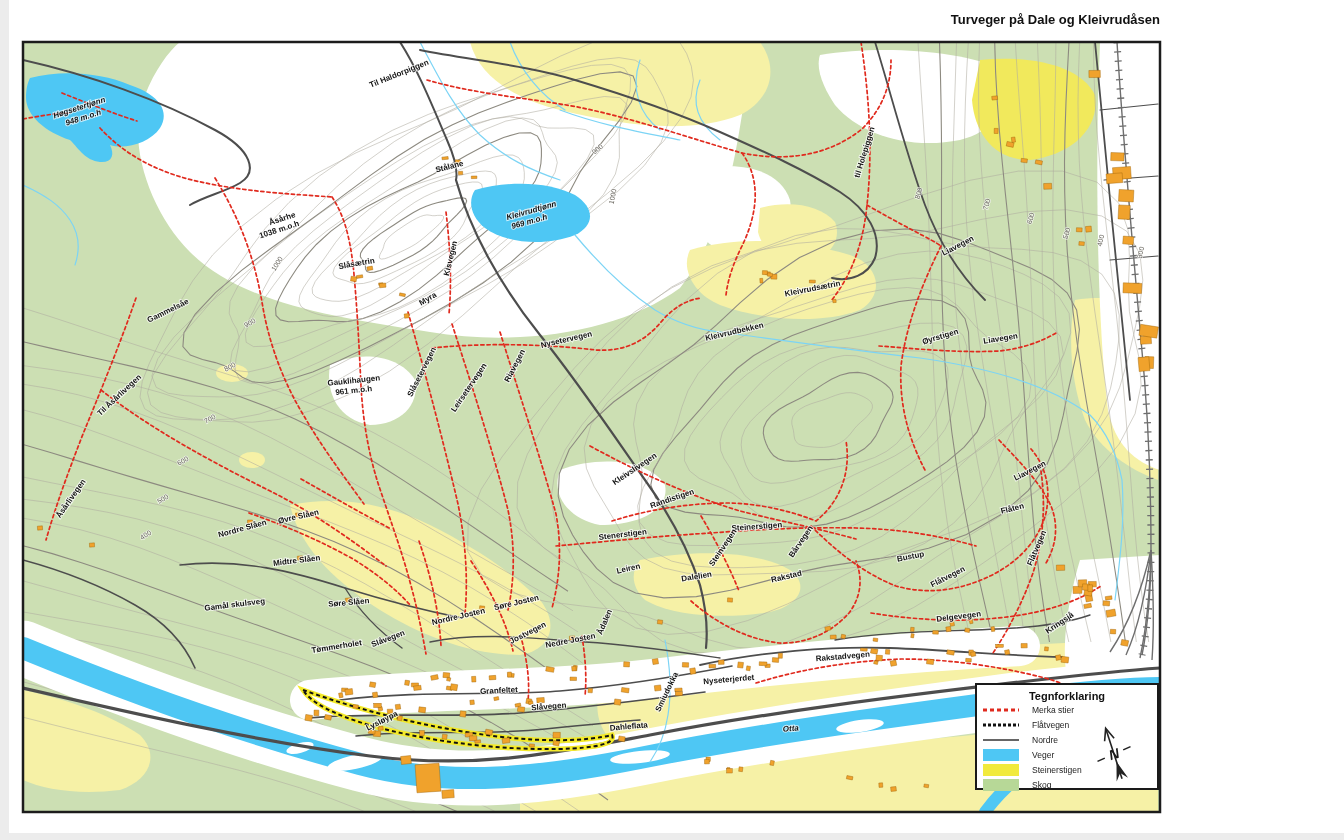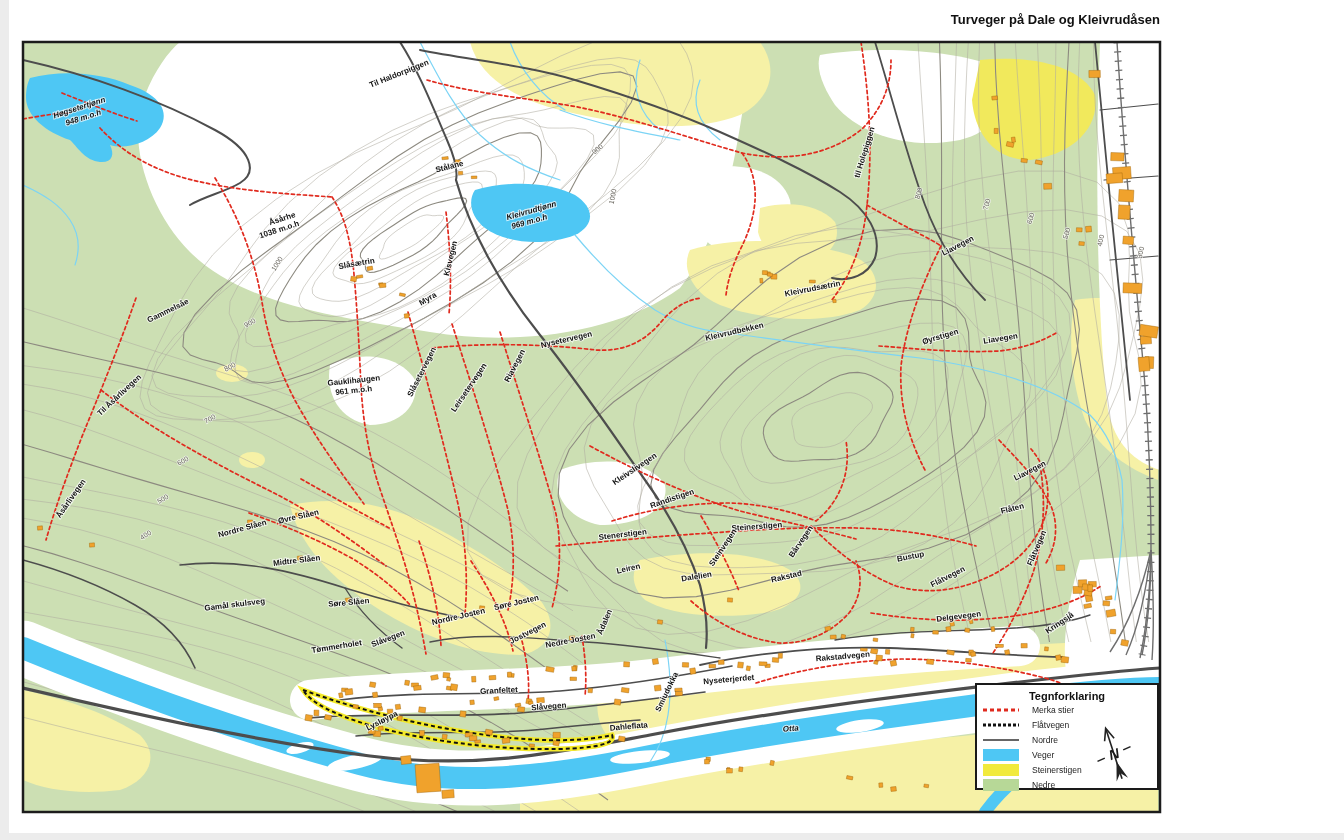--- a/index.html
+++ b/index.html
@@ -547,21 +547,21 @@
           </svg>
         </div>
         <span class="legend-label">Steinerstigen</span>
       </div>
       <div class="legend-row">
         <div class="legend-sym">
           <svg width="38" height="12">
             <rect x="1" y="0" width="36" height="12" fill="#b7d897"></rect>
           </svg>
         </div>
-        <span class="legend-label">Nedre</span>
+        <span class="legend-label">Skog</span>
       </div>
     </div>
 </div>
 
 <svg id="north" viewBox="0 0 56 78">
   <g transform="translate(28,40) rotate(-18)">
     <line x1="0" y1="26" x2="0" y2="-26" stroke="#222" stroke-width="1.6"></line>
     <polyline points="-5,-15 0,-27 5,-15" fill="none" stroke="#222" stroke-width="1.6"></polyline>
     <polygon points="0,8 -6,27 0,20 6,27" fill="#222"></polygon>
     <line x1="-18" y1="2" x2="-10" y2="1" stroke="#222" stroke-width="1.4"></line>

